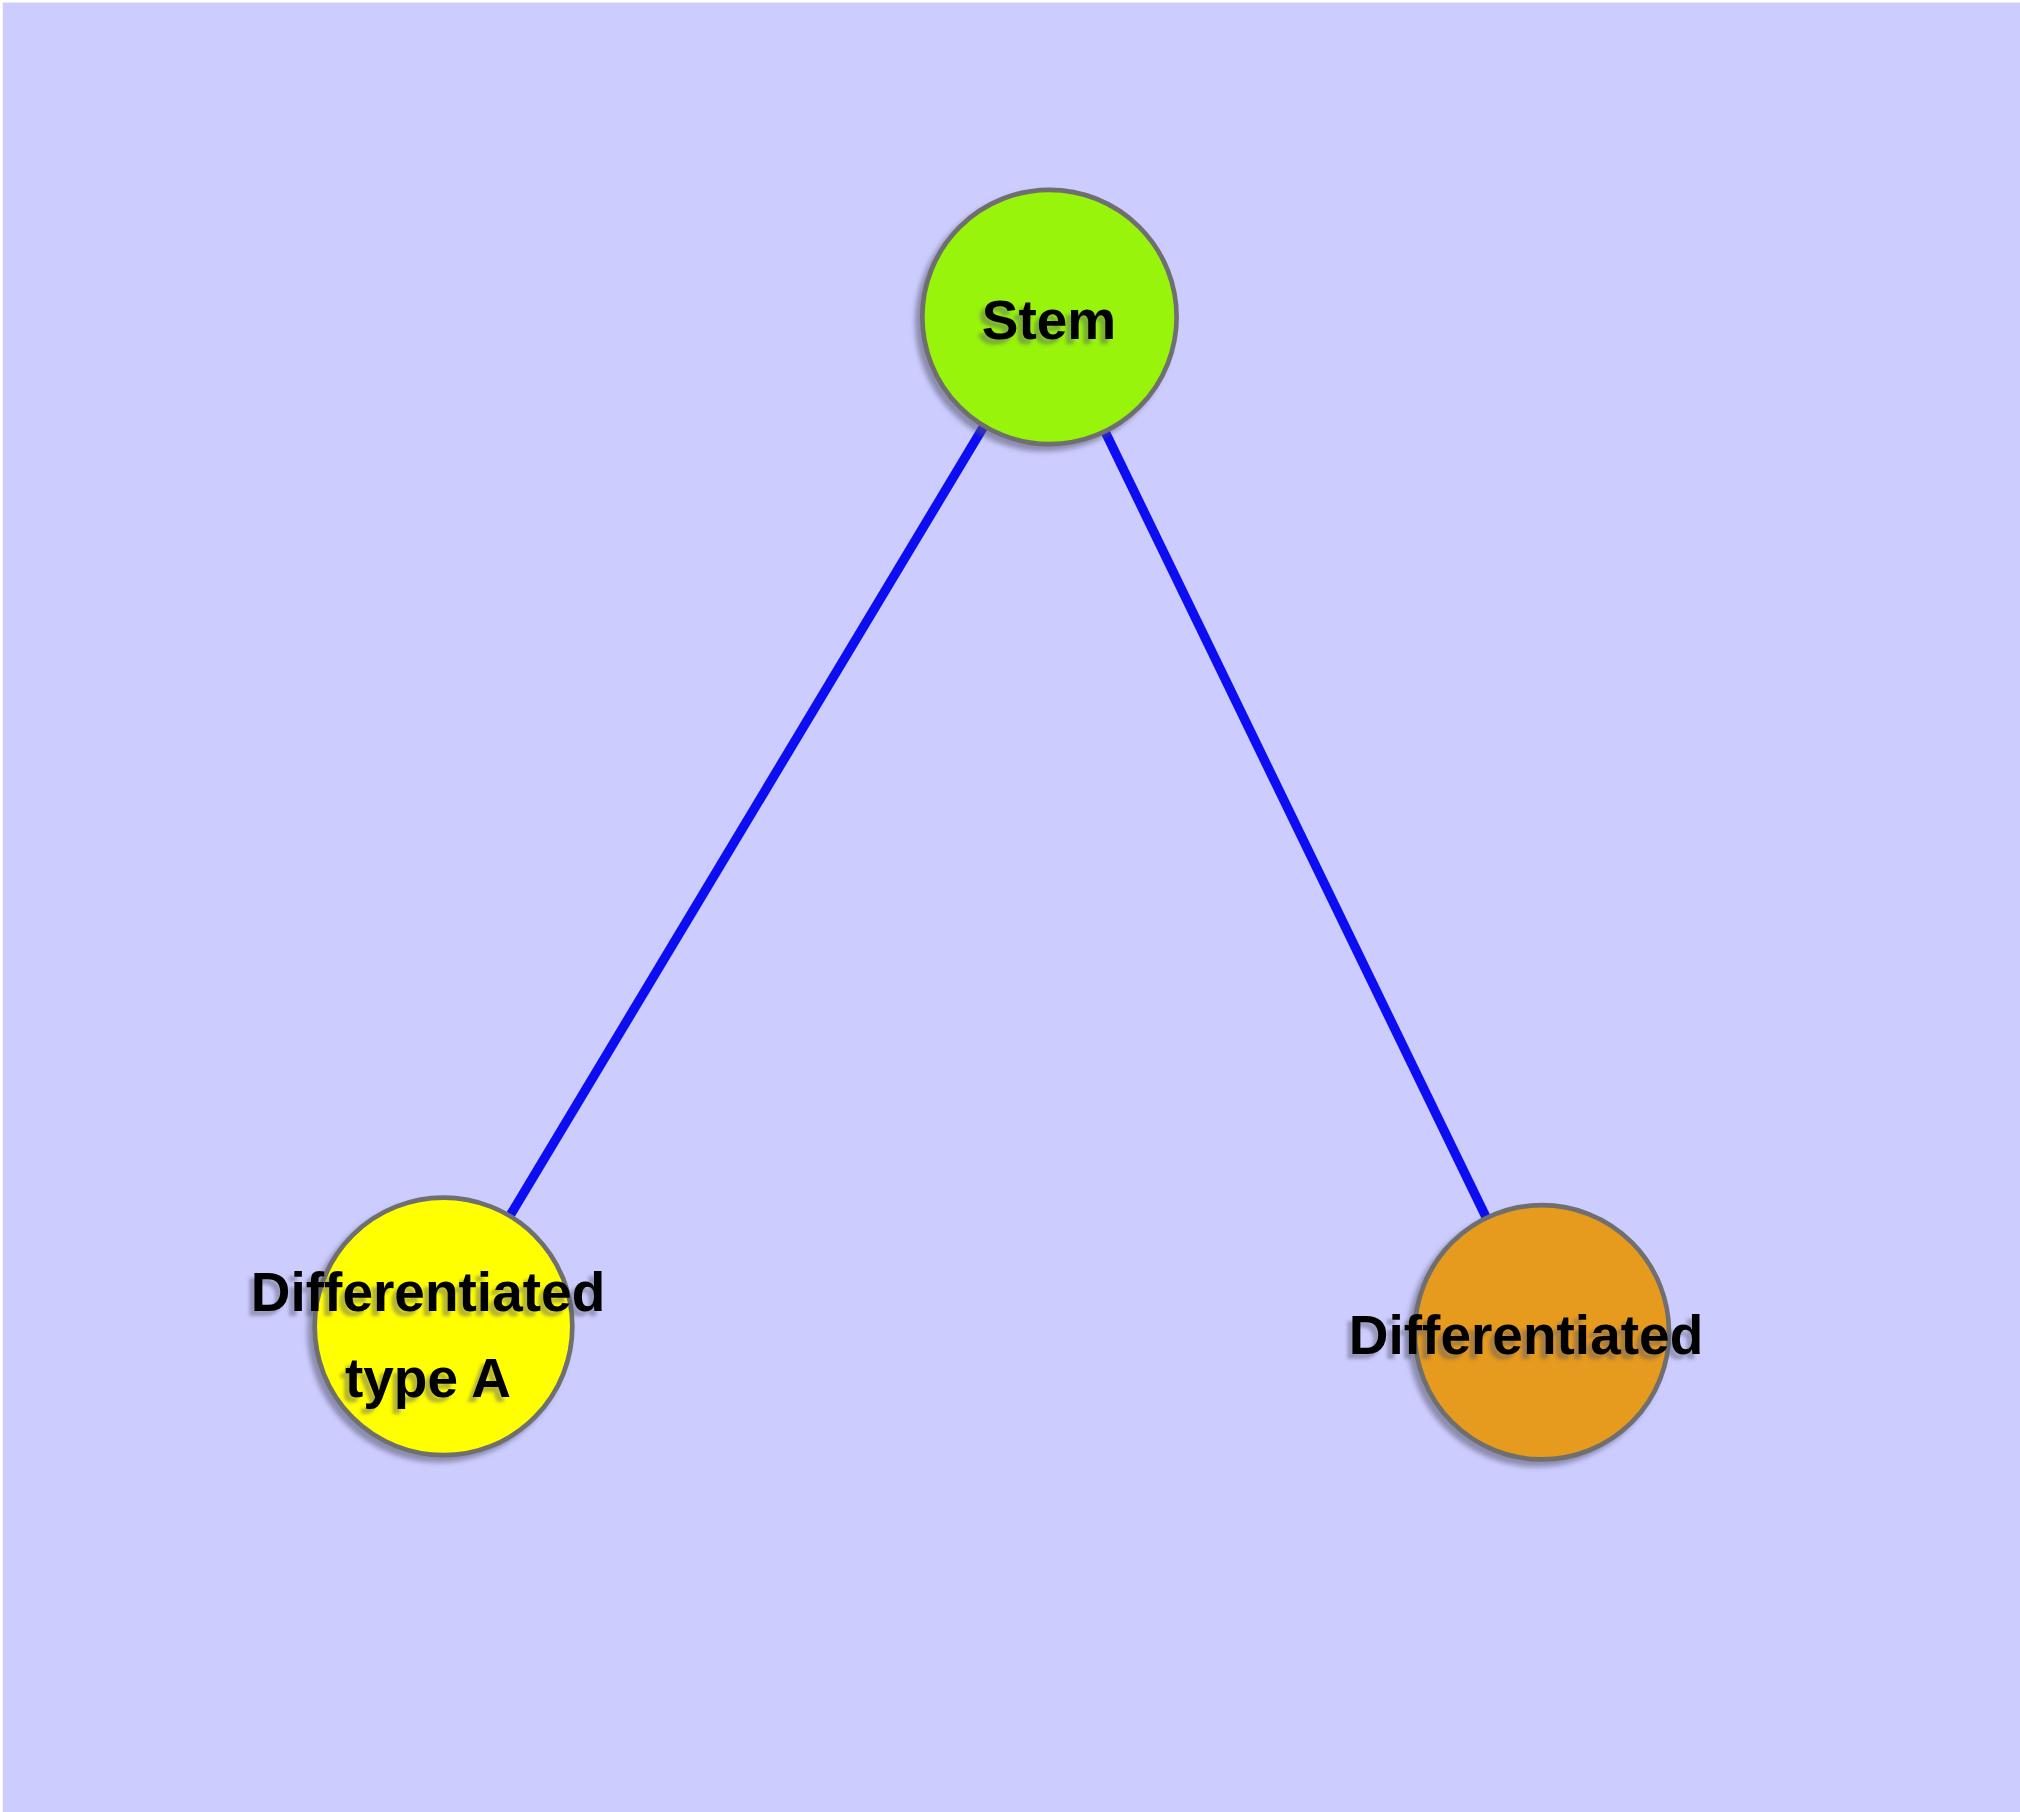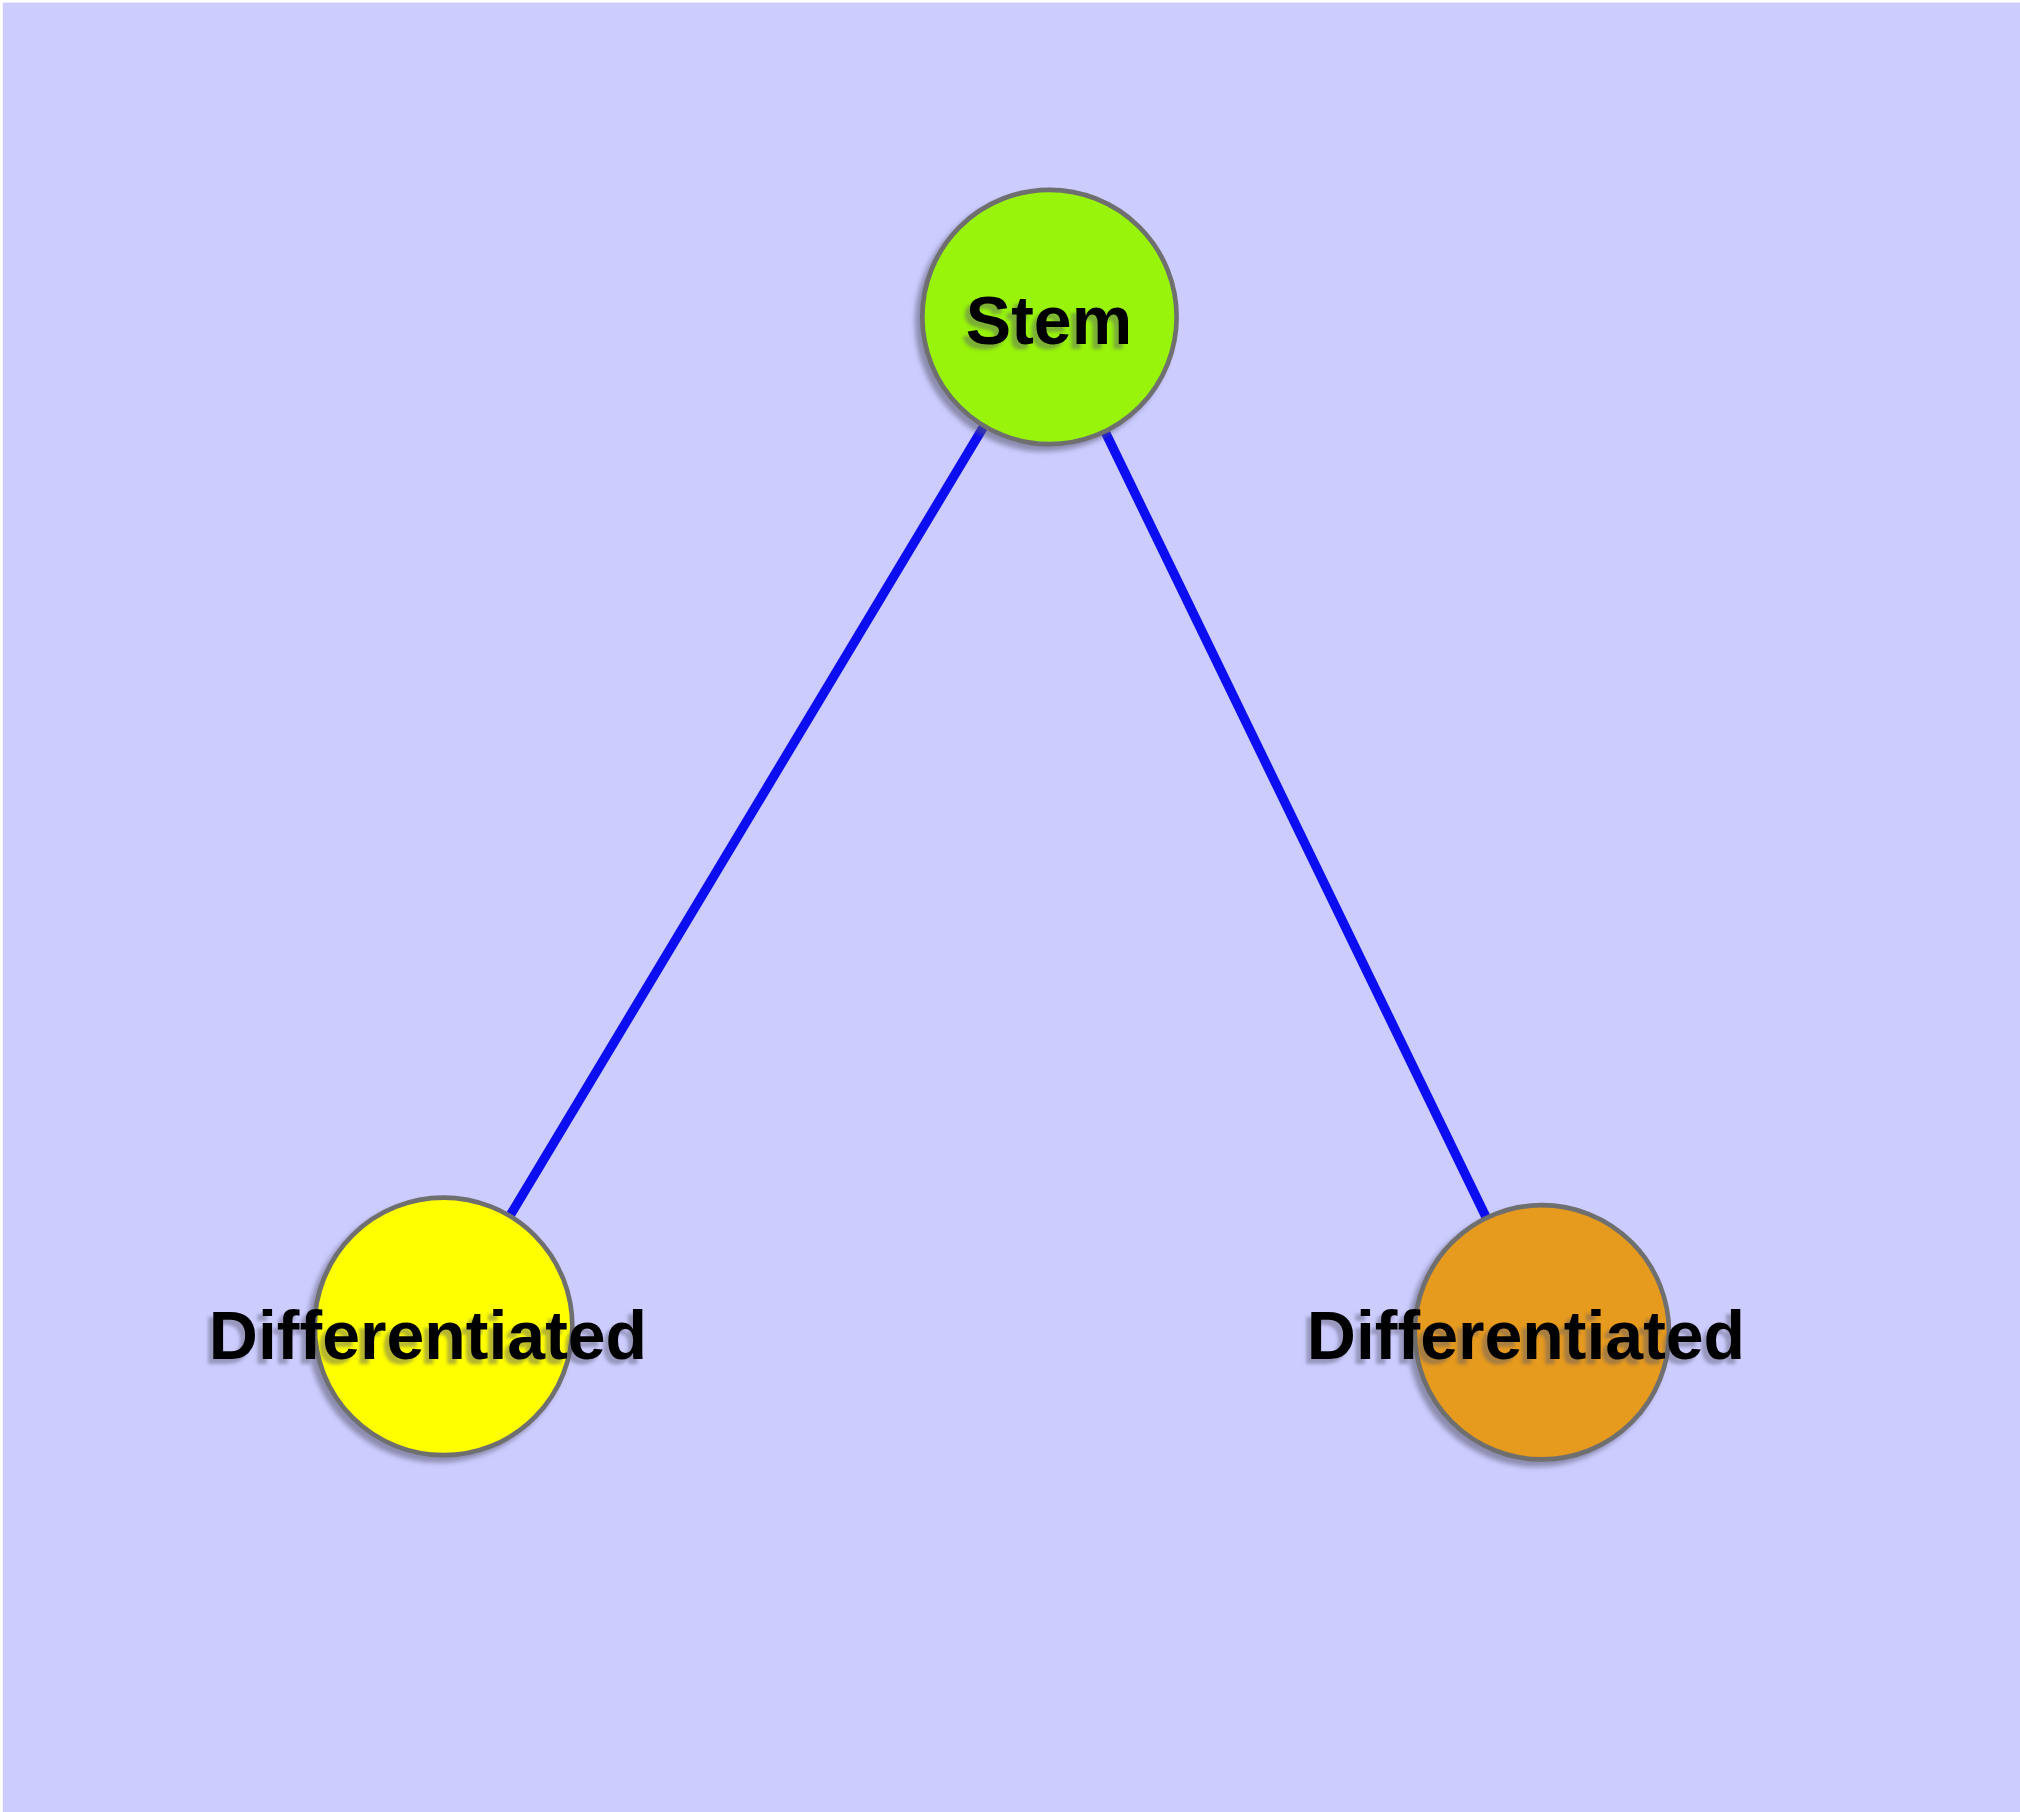--- a/index.html
+++ b/index.html
@@ -27,21 +27,21 @@
     stroke-linecap: butt;
   }
   .graph-node {
     stroke-width: 5.5px;
     filter: drop-shadow(-6px 6px 3px rgba(88, 88, 110, 0.55));
   }
   .node-label {
     position: absolute;
     transform: translate(-50%, -50%);
     font-weight: bold;
-    font-size: 68px;
+    font-size: 55px;
     line-height: 86px;
     color: #000000;
     text-align: center;
     white-space: nowrap;
     text-shadow: -5.1px 5.1px 3.4px rgba(88, 88, 110, 0.45);
   }
   .node-label .label-line { display: block; }
   #label-stem   { left: 1049px; top: 320px;  }
   #label-type-a { left: 428px;  top: 1335px; }
   #label-type-b { left: 1526px; top: 1335px; }
@@ -64,20 +64,21 @@
     <circle class="graph-node" cx="523" cy="1565" r="152" fill="#FFFF00" stroke="#6F6F6F"></circle>
     <circle class="graph-node" cx="1819" cy="1572" r="150" fill="#E69A1E" stroke="#6F6F6F"></circle>
   </svg>
 
   <div class="node-label" id="label-stem">
     <span class="label-line">Stem</span>
   </div>
 
   <div class="node-label" id="label-type-a">
     <span class="label-line">Differentiated</span>
+    <span class="label-line">type A</span>
   </div>
 
   <div class="node-label" id="label-type-b">
     <span class="label-line">Differentiated</span>
   </div>
 
 </div>
 
 
 </body></html>

